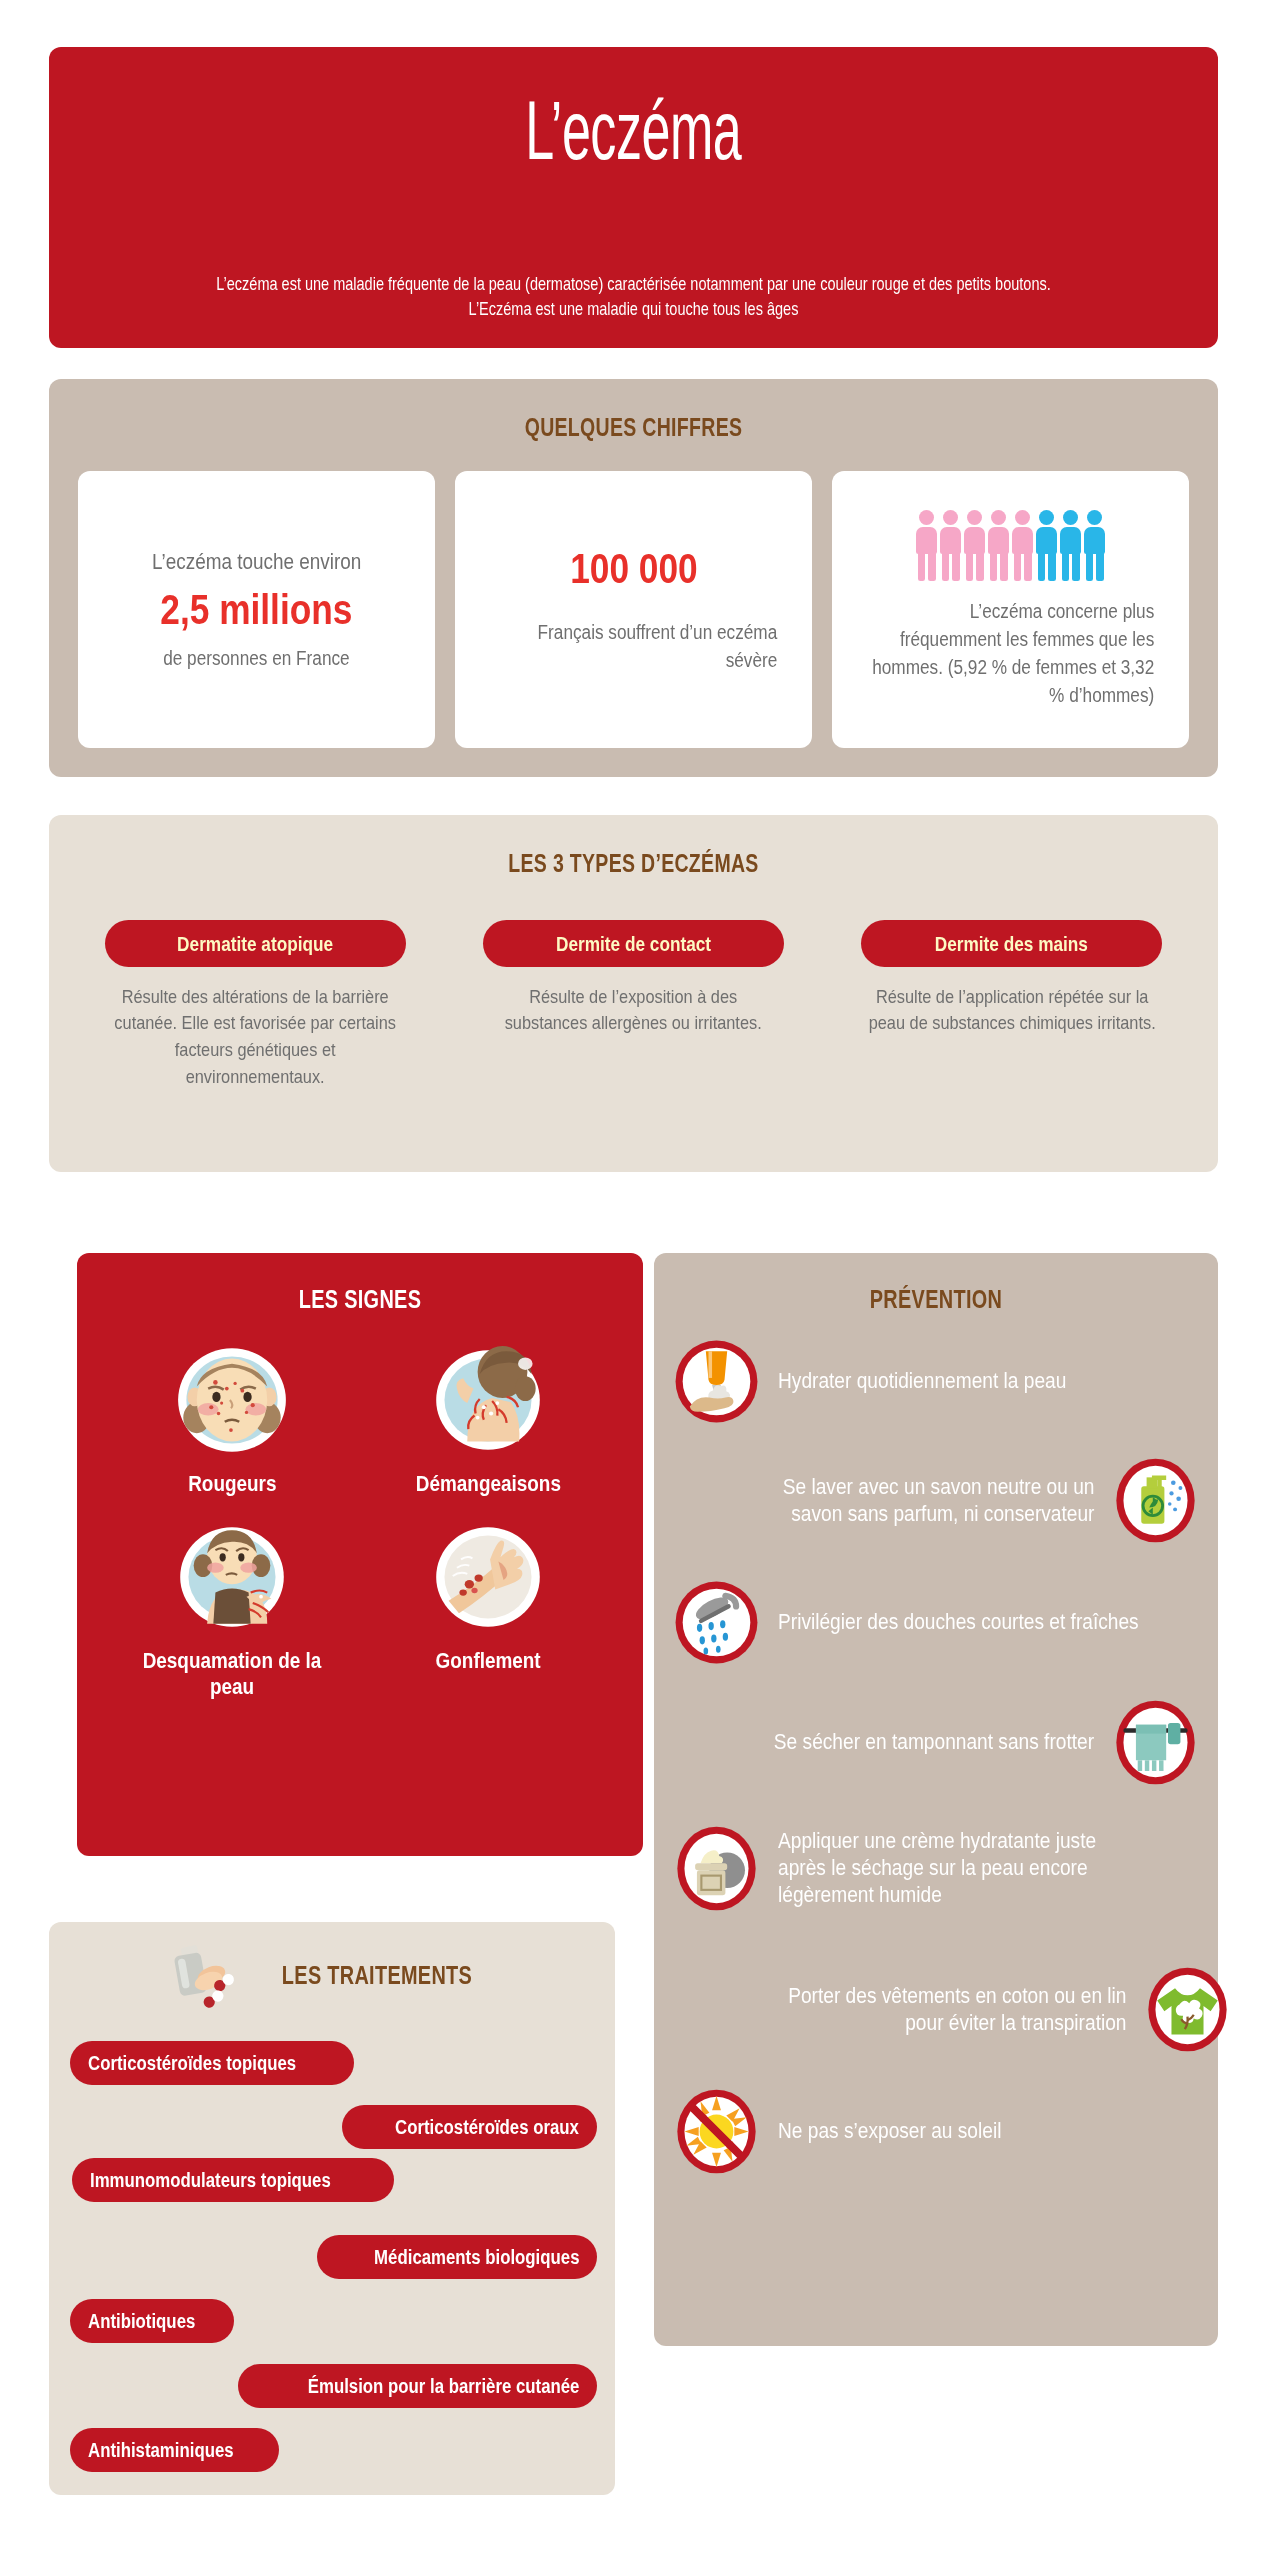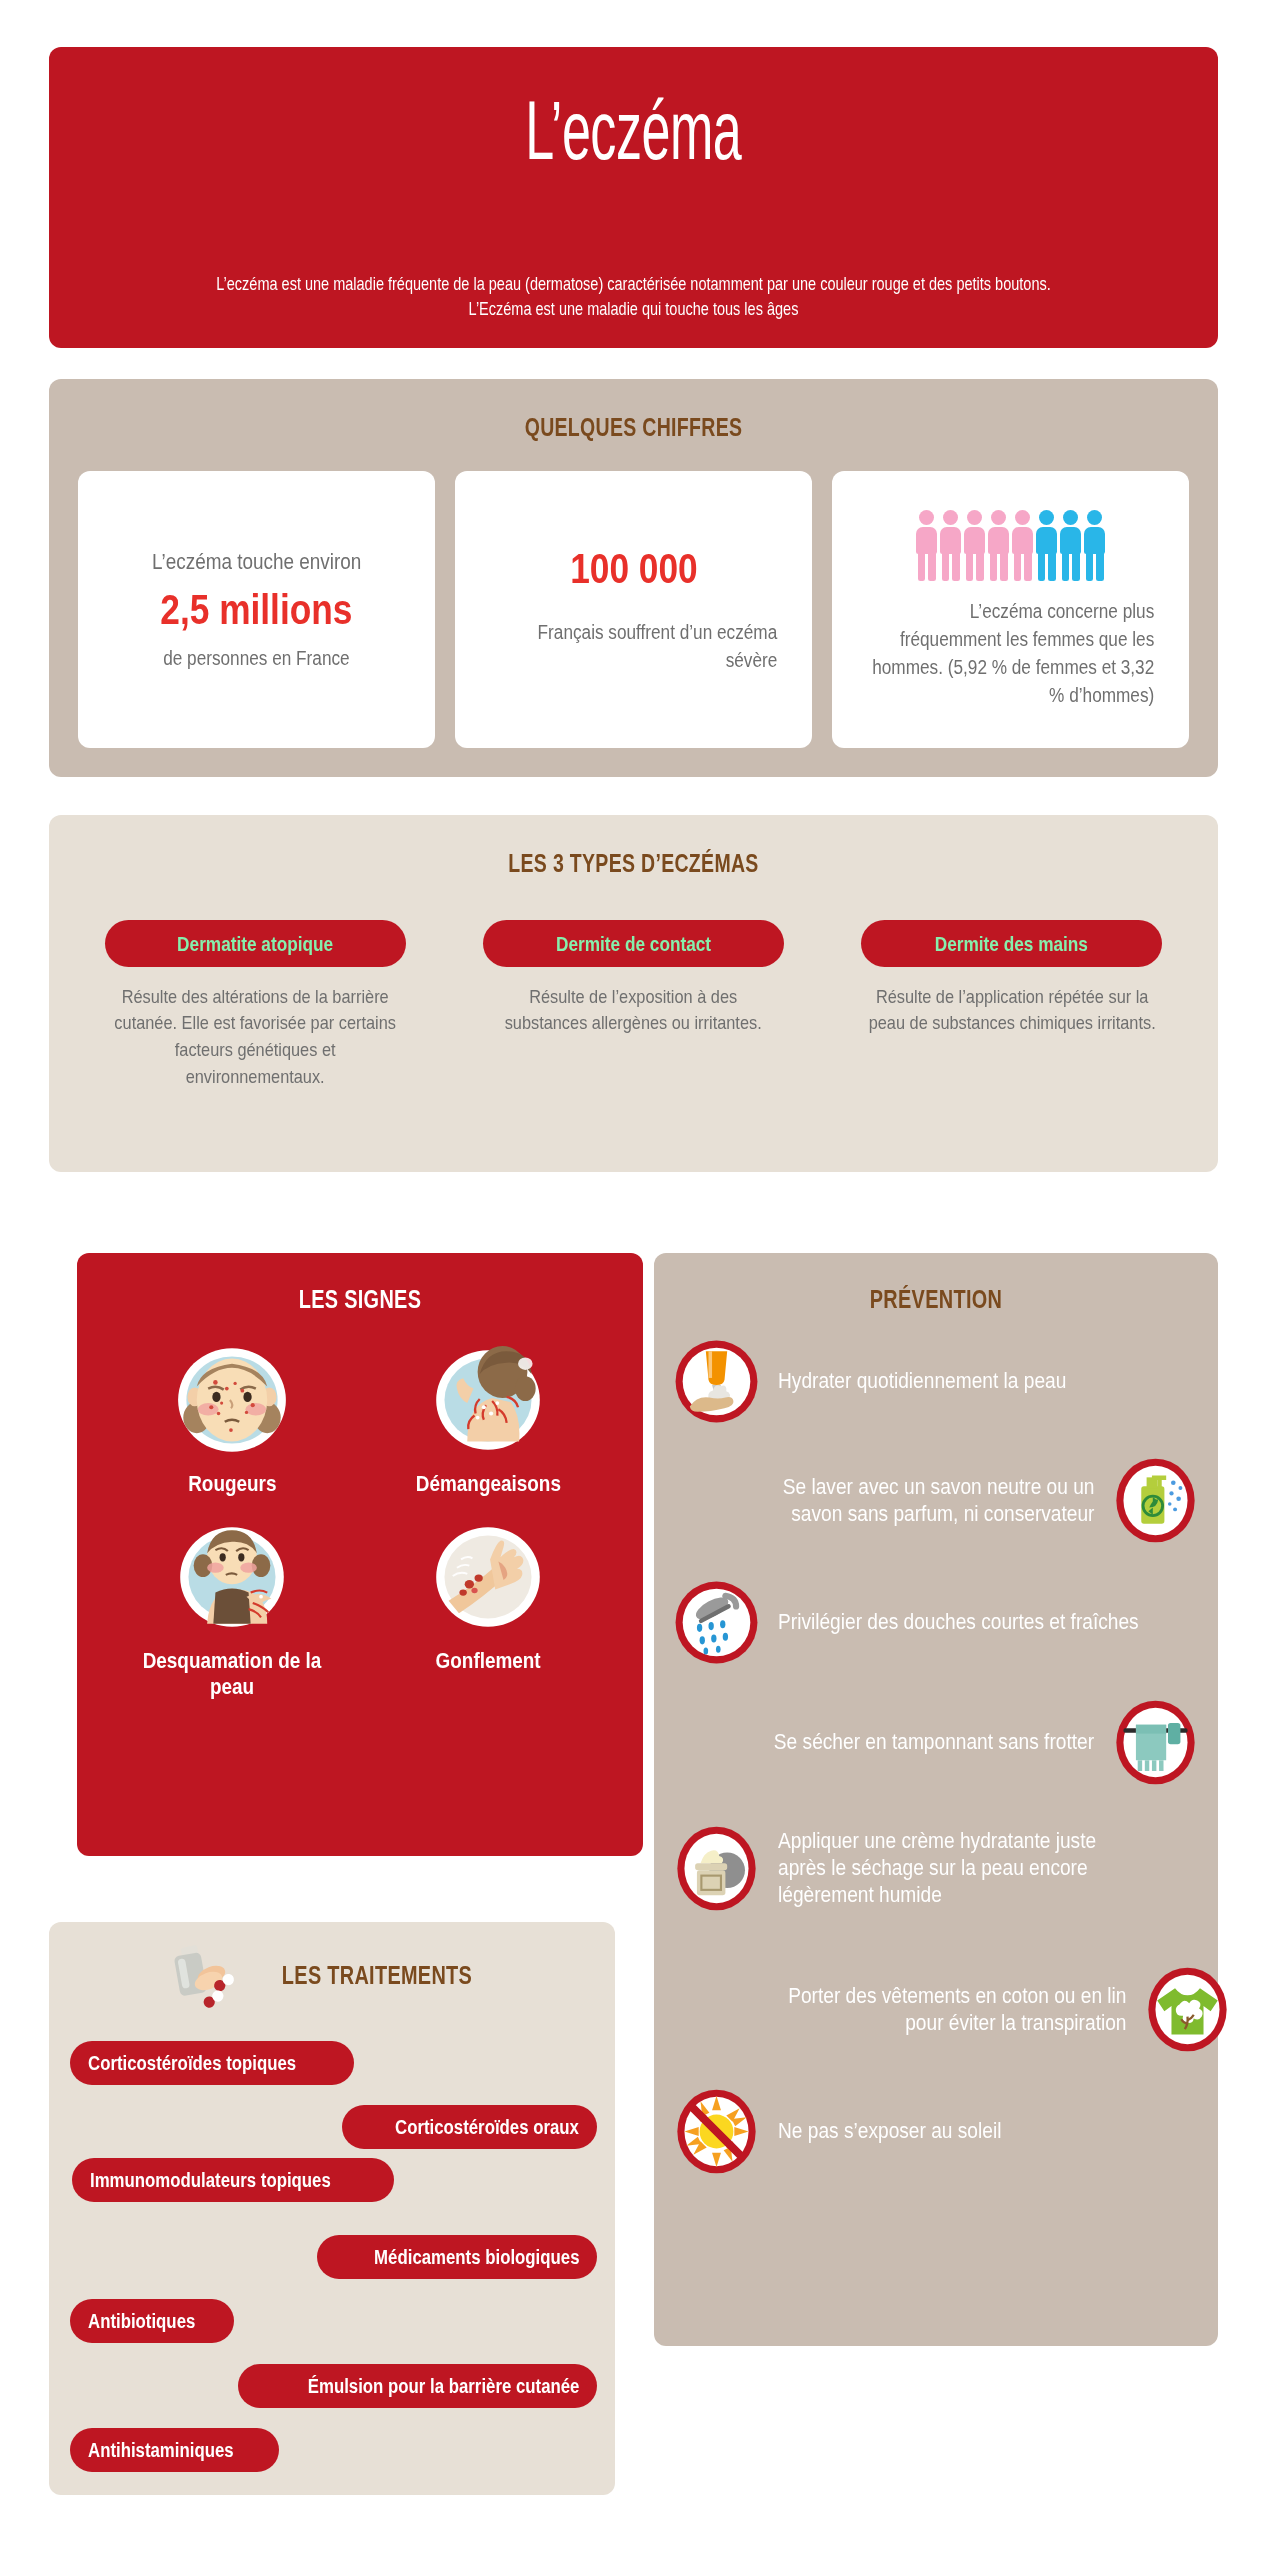--- a/index.html
+++ b/index.html
@@ -58,21 +58,21 @@
                 border-radius:6.8px 6.8px 2.3px 2.3px;}
   .person .legL,.person .legR{position:absolute;top:43px;width:7.5px;height:28px;border-radius:0 0 2.3px 2.3px;}
   .person .legL{left:1.5px;} .person .legR{right:1.5px;}
 
   
   #types{left:49px;top:815px;width:1169px;height:357px;background:#E7E0D6;}
   #types .sec-title{font-size:25px;margin-top:34px;}
   #types-cols{position:absolute;left:36px;right:36px;top:105px;display:flex;gap:38px;}
   .type-col{flex:1;display:flex;flex-direction:column;align-items:center;}
   .type-pill{
-    width:100%;max-width:301px;background:#BE1622;color:#86efac;border-radius:27px;
+    width:100%;max-width:301px;background:#BE1622;color:#fef9c3;border-radius:27px;
     height:47px;display:flex;align-items:center;justify-content:center;
     font-weight:bold;font-size:21px;
   }
   .type-pill span{transform:scaleX(.82);white-space:nowrap;}
   .type-desc{color:#6F6F6F;font-size:19px;line-height:1.42;text-align:center;
              margin-top:16.5px;transform:scaleX(.86);}
 
   
   #signes{left:49px;top:1253px;width:566px;height:603px;background:#BE1622;margin-left:28px;}
   #signes .sec-title{color:#fff;font-size:25.5px;margin-top:32px;}

